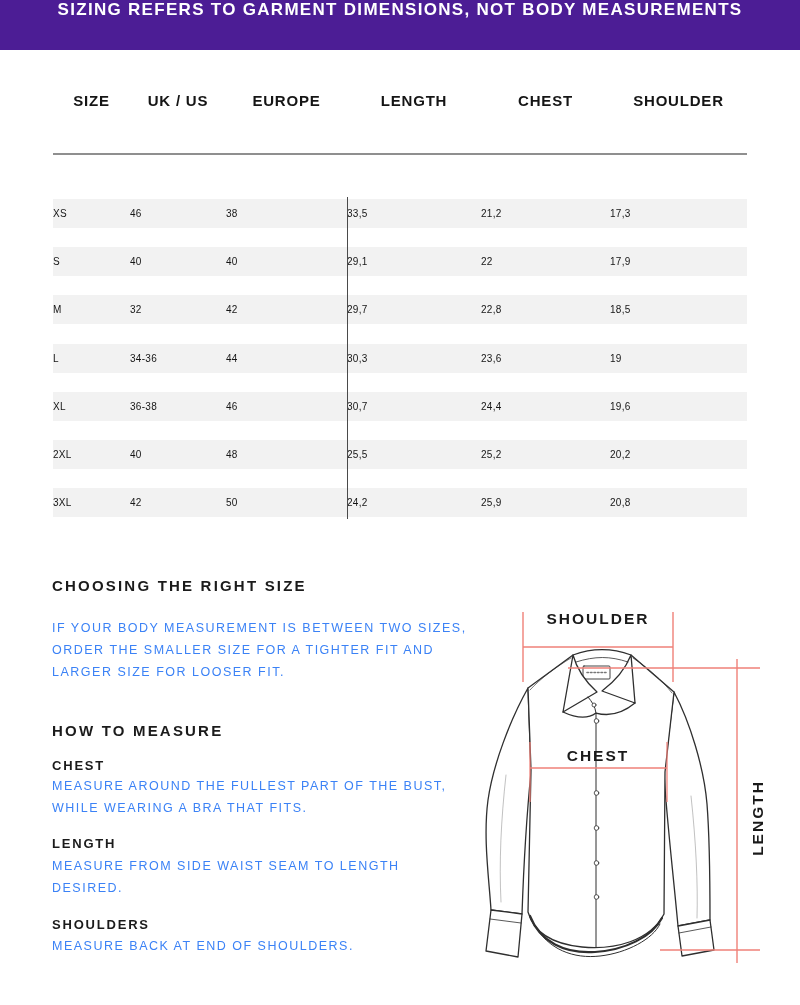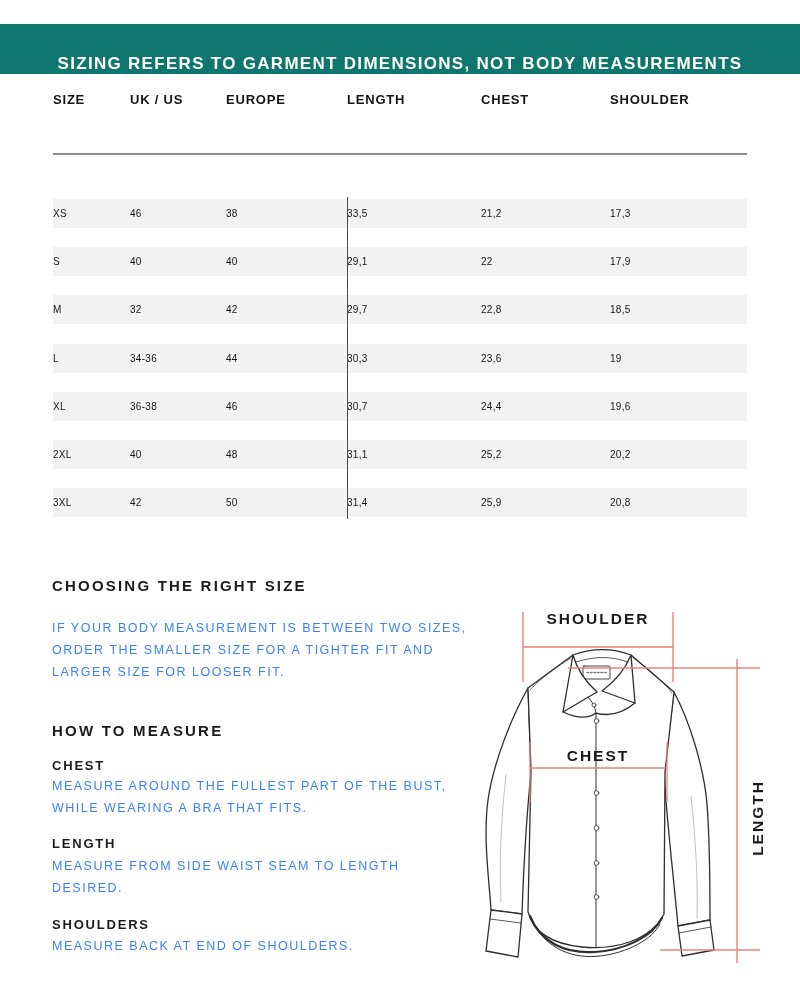--- a/index.html
+++ b/index.html
@@ -2,31 +2,31 @@
 <html><head>
 <meta charset="utf-8">
 <style>
   html,body{margin:0;padding:0;background:#fff;}
   .page{
     position:relative;width:800px;height:1005px;background:#ffffff;overflow:hidden;
     font-family:"Liberation Sans",sans-serif;color:#1c1c1c;
   }
   
   .banner{
-    position:absolute;top:0;left:0;width:800px;height:50px;background:#0f766e;
-    display:flex;align-items:flex-end;justify-content:center;margin-top:24px;
+    position:absolute;top:0;left:0;width:800px;height:50px;background:#4c1d95;
+    display:flex;align-items:flex-start;justify-content:center;
   }
   .banner span{color:#ffffff;font-size:17px;font-weight:700;letter-spacing:1.3px;white-space:nowrap;}
   
   .thead{
     position:absolute;top:92px;left:53px;width:694px;display:grid;
     grid-template-columns:77px 96px 121px 134px 129px 137px;
   }
   .thead div{
-    font-size:13px;font-weight:700;letter-spacing:0.8px;color:#151515;white-space:nowrap;
+    text-align:center;font-size:15px;font-weight:700;letter-spacing:0.8px;color:#151515;white-space:nowrap;
   }
   .hr{position:absolute;top:153px;left:53px;width:694px;height:2px;background:#8f8f8f;}
   .rows{position:absolute;top:199px;left:53px;width:694px;}
   .trow{
     display:grid;grid-template-columns:77px 96px 121px 134px 129px 137px;
     height:29px;margin-bottom:19.2px;background:#f2f2f2;align-items:center;
   }
   .trow div{text-align:left;font-size:10px;font-weight:400;letter-spacing:0.3px;color:#151515;}
   .vline{position:absolute;left:347px;top:197px;width:1px;height:322px;background:#4a4a4a;}
   
@@ -103,29 +103,29 @@
         <div>36-38</div>
         <div>46</div>
         <div>30,7</div>
         <div>24,4</div>
         <div>19,6</div>
       </div>
       <div class="trow">
         <div>2XL</div>
         <div>40</div>
         <div>48</div>
-        <div>31,1</div>
+        <div>25,5</div>
         <div>25,2</div>
         <div>20,2</div>
       </div>
       <div class="trow">
         <div>3XL</div>
         <div>42</div>
         <div>50</div>
-        <div>31,4</div>
+        <div>24,2</div>
         <div>25,9</div>
         <div>20,8</div>
       </div>
     </div>
   <div class="vline"></div>
 
   <div class="h2" style="top:576px;">CHOOSING THE RIGHT SIZE</div>
   <div class="para" style="top:617px;">IF YOUR BODY MEASUREMENT IS BETWEEN TWO SIZES,
 ORDER THE SMALLER SIZE FOR A TIGHTER FIT AND
 LARGER SIZE FOR LOOSER FIT.</div>

